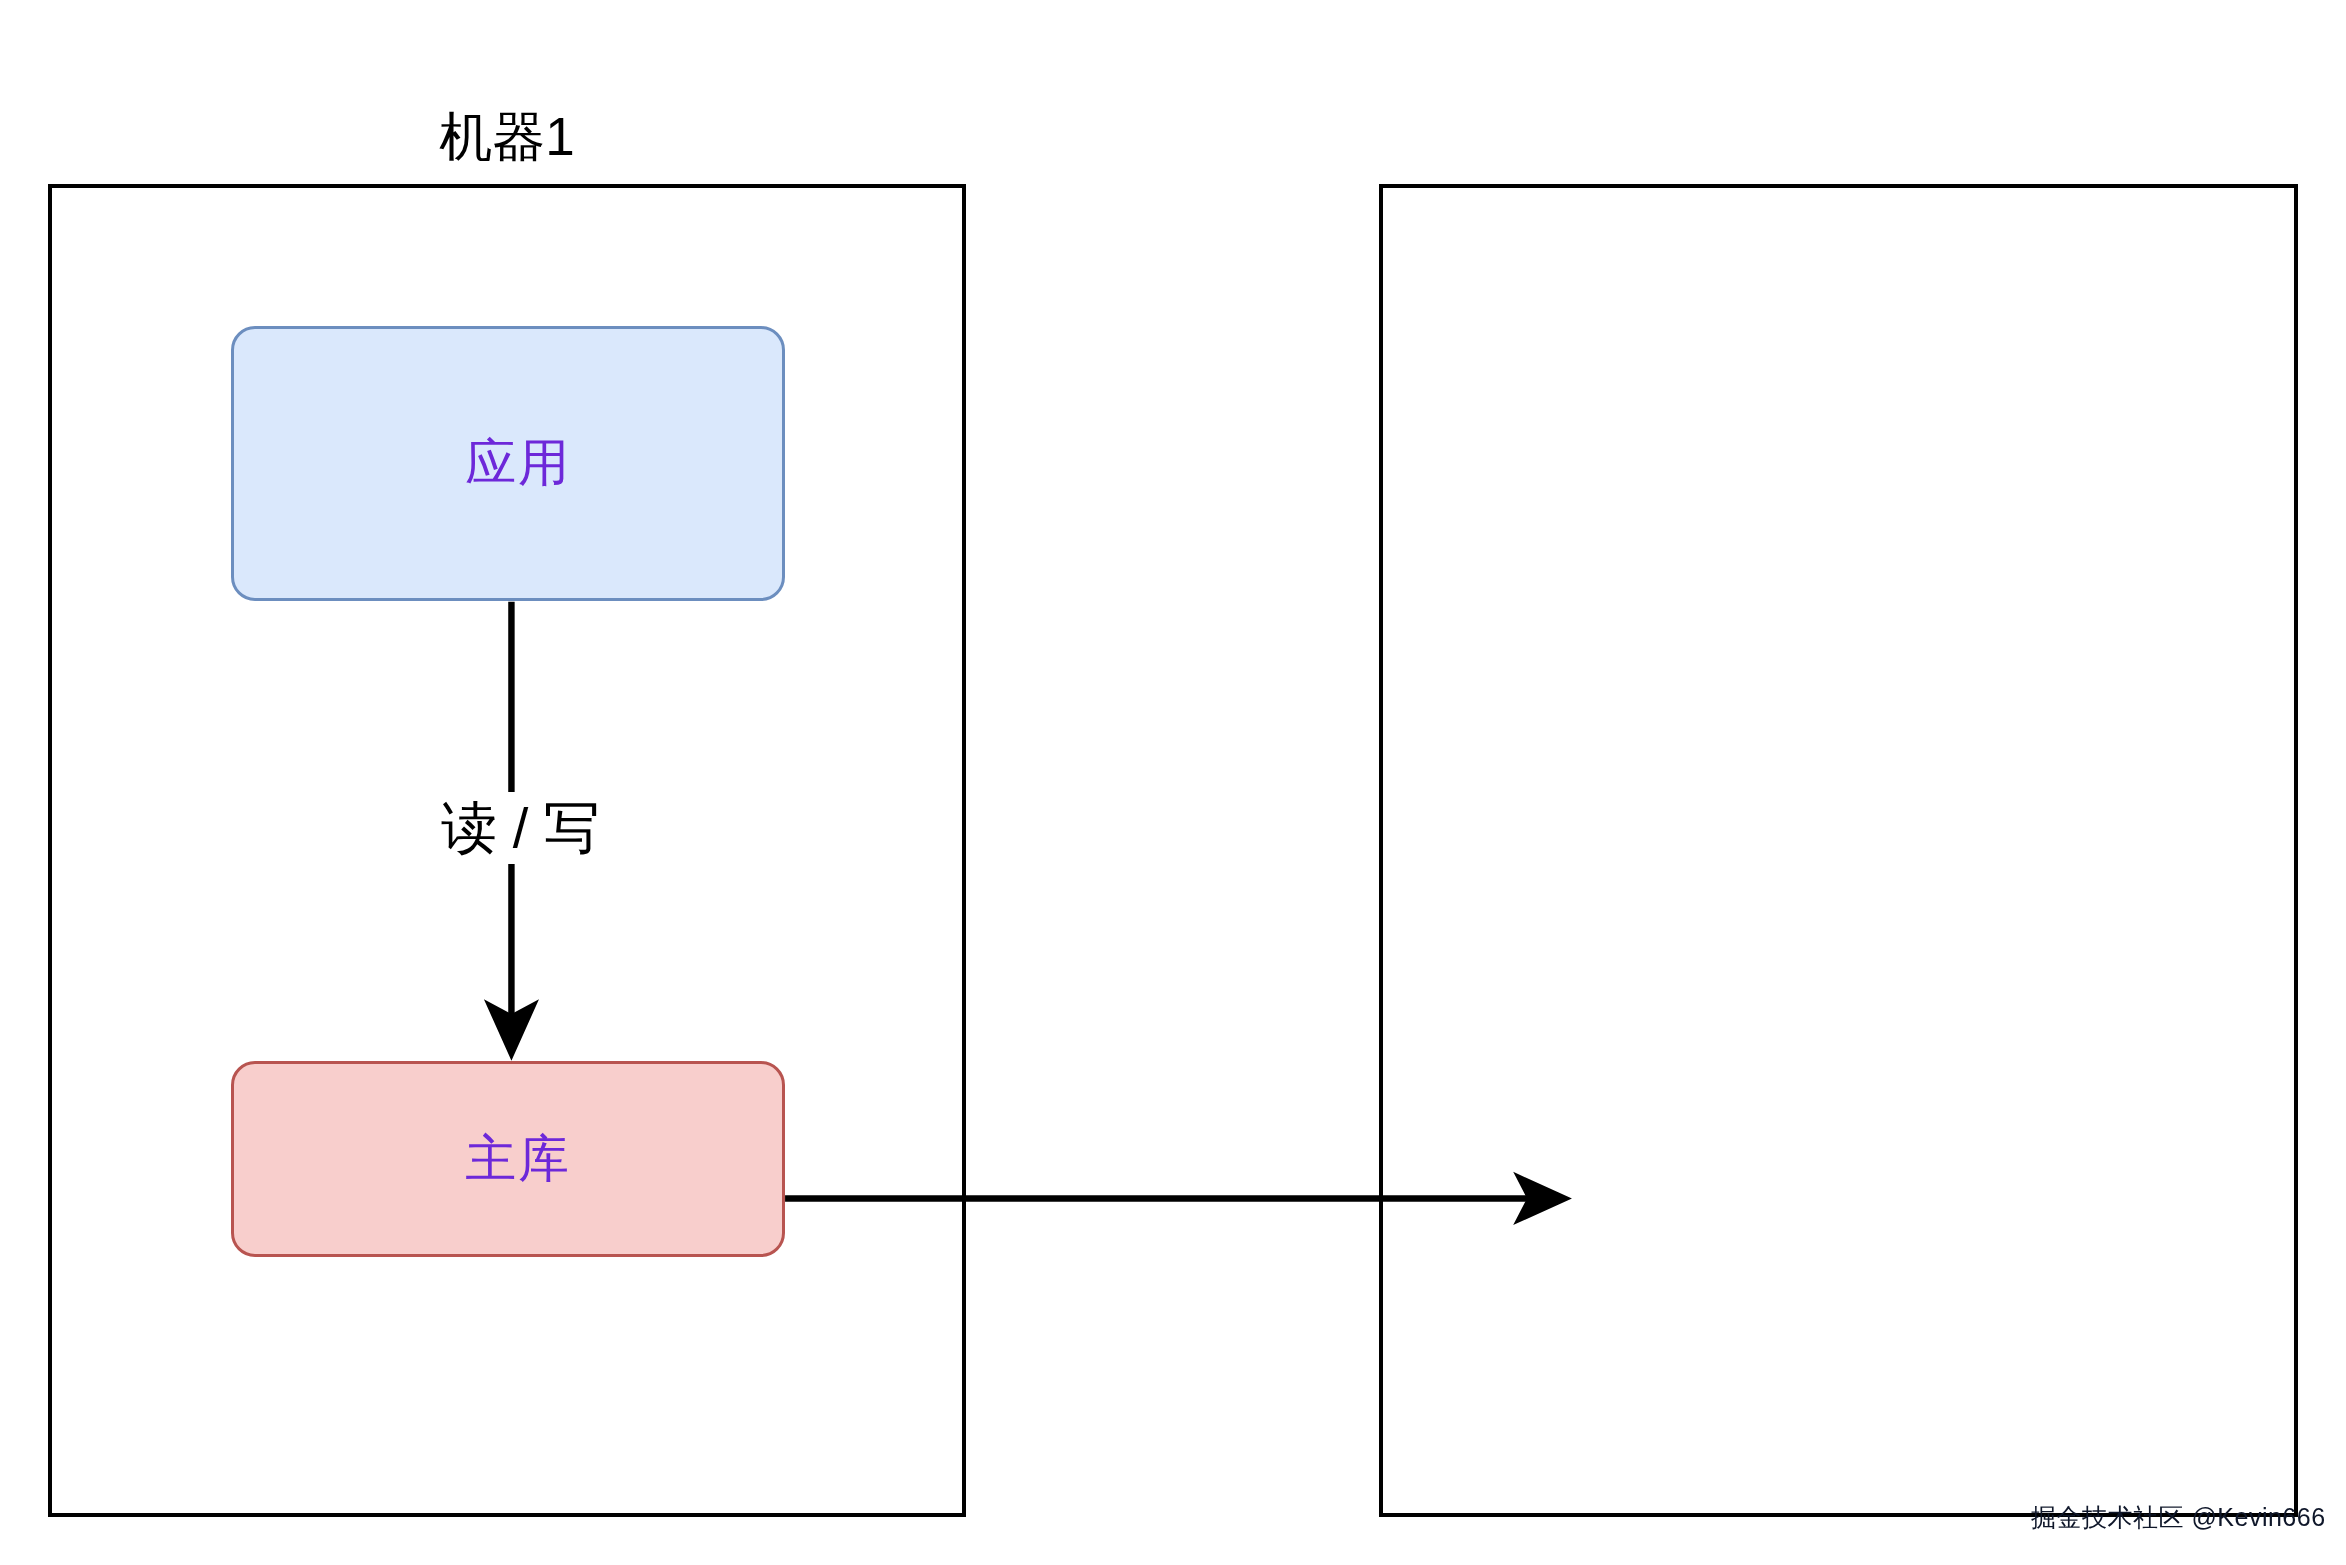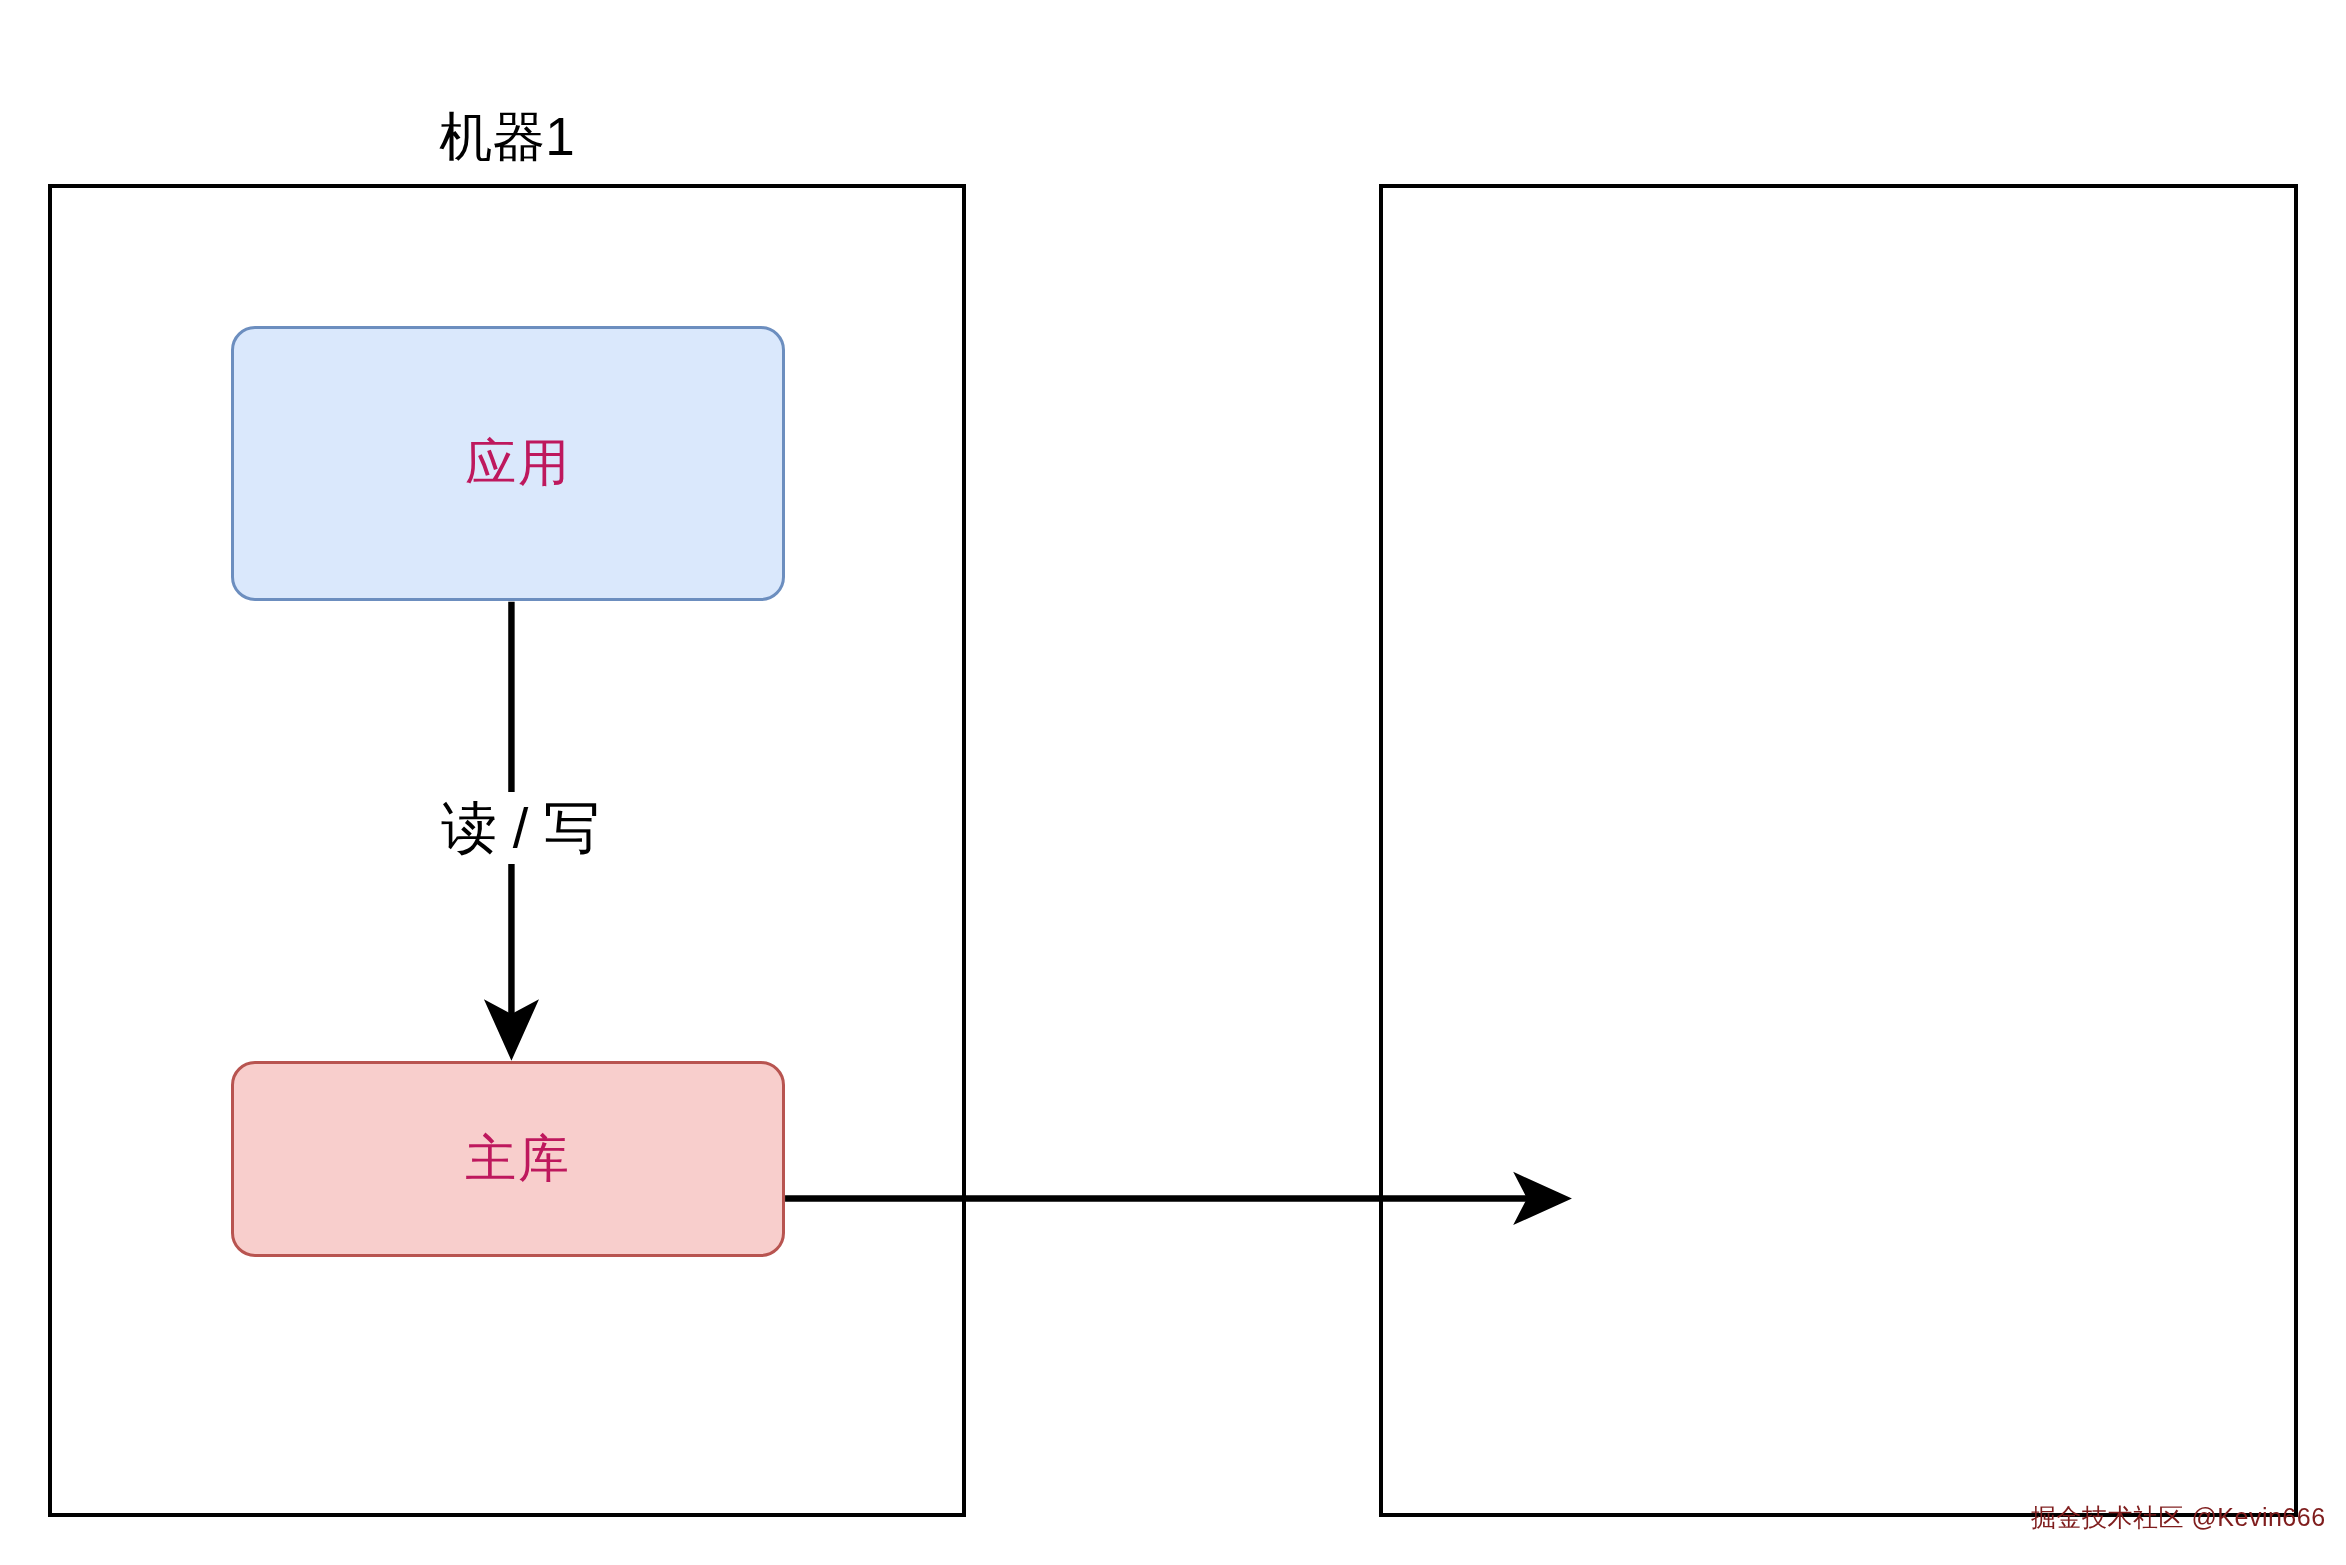--- a/index.html
+++ b/index.html
@@ -44,21 +44,21 @@
 
   
   .node {
     position: absolute;
     box-sizing: border-box;
     border-radius: 24px;
     display: flex;
     align-items: center;
     justify-content: center;
     font-size: 51px;
-    color: #be185d;
+    color: #6d28d9;
     letter-spacing: 1.8px;
     white-space: nowrap;
     padding-left: 20px;
   }
   #node-app {
     left: 231px; top: 326px; width: 554px; height: 275px;
     background: #dae8fc;
     border: 3.7px solid #6c8ebf;
   }
   #node-master {
@@ -106,21 +106,21 @@
     top: 792px;
     transform: translateX(0);
   }
 
   
   #watermark {
     position: absolute;
     left: 2031px;
     top: 1501px;
     font-size: 25px;
-    color: #7f1d1d;
+    color: #0f172a;
     white-space: nowrap;
     letter-spacing: 0.5px;
   }
 </style>
 </head>
 <body>
 
 <div id="canvas">
 
   <div class="group-title" id="title-machine1">机器1</div>

